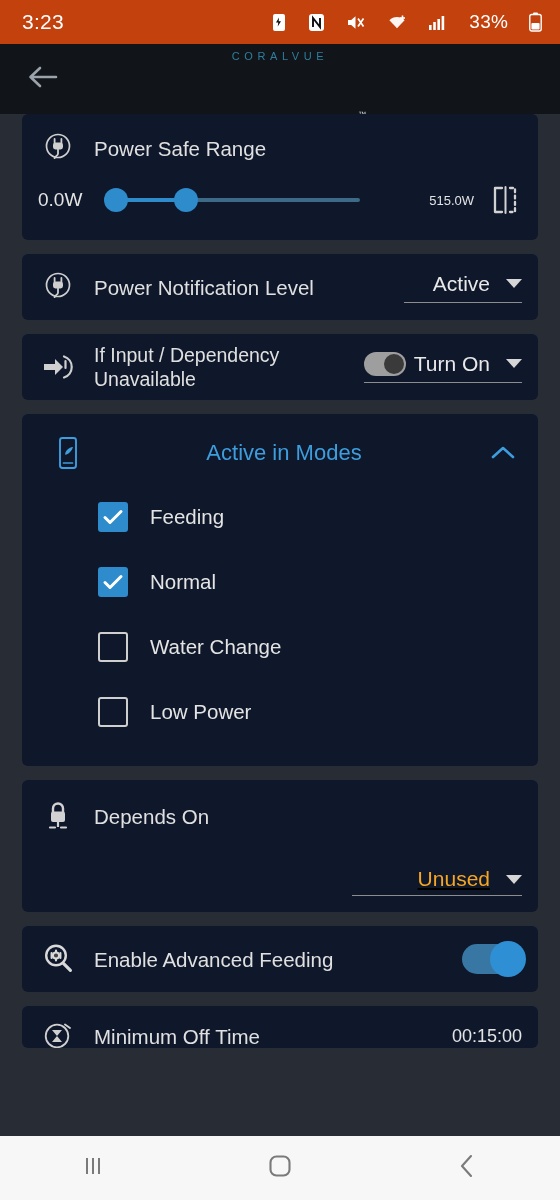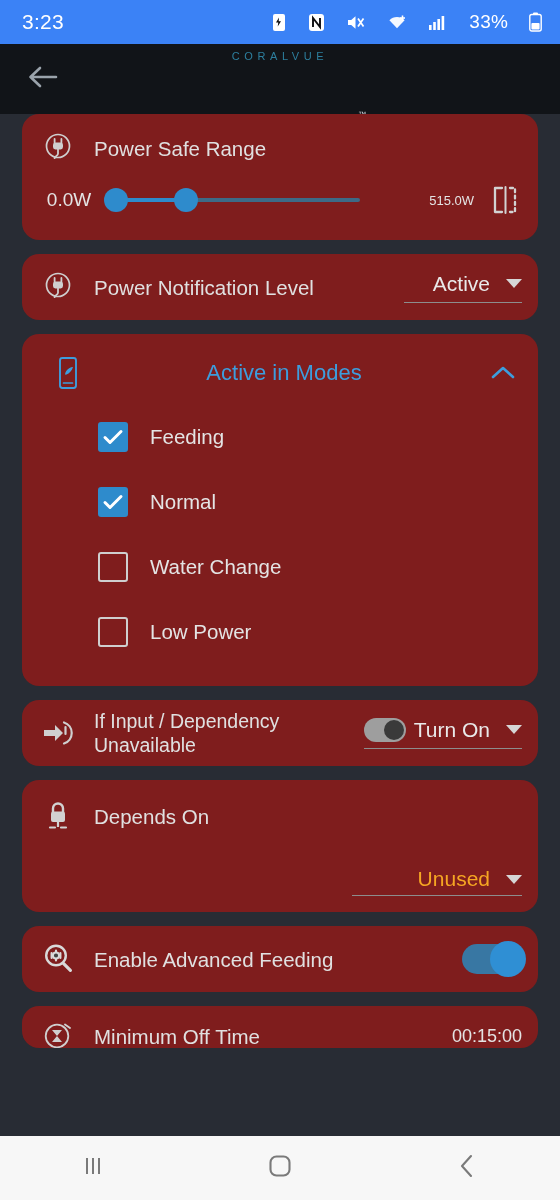--- a/index.html
+++ b/index.html
@@ -17,21 +17,21 @@
     width: 560px;
     height: 1200px;
     background: #282c34;
   }
 
   
   .status-bar {
     position: absolute;
     top: 0; left: 0;
     width: 560px; height: 44px;
-    background: #3b82f6;
+    background: #c2410c;
     display: flex;
     align-items: center;
     justify-content: space-between;
     padding: 0 18px 0 22px;
   }
   .status-clock {
     color: #ffffff;
     font-size: 21px;
     letter-spacing: .3px;
   }
@@ -110,22 +110,22 @@
   .content {
     position: absolute;
     top: 114px; left: 0;
     width: 560px;
     height: 958px;
     overflow: hidden;
     padding: 0 22px;
   }
 
   .card {
-    background: #7f1d1d;
-    border-radius: 17px;
+    background: #0f172a;
+    border-radius: 6px;
     margin-bottom: 14px;
     position: relative;
   }
 
   .row {
     display: flex;
     align-items: center;
     min-height: 66px;
     padding: 0 16px;
   }
@@ -155,21 +155,20 @@
   .psr-slider-row {
     display: flex;
     align-items: center;
     padding: 0 14px 0 16px;
     height: 52px;
   }
   .wmin {
     color: #e4e4e4;
     font-size: 19px;
     min-width: 62px;
-    text-align: center;
   }
   .slider-wrap {
     position: relative;
     flex: 1;
     height: 34px;
     margin: 0 8px 0 10px;
   }
   .track {
     position: absolute;
     top: 15px; left: 6px; right: 6px;
@@ -311,20 +310,21 @@
     align-items: center;
     padding: 0 16px;
     height: 56px;
   }
   .depends-val-row {
     display: flex;
     justify-content: flex-end;
     padding: 0 16px 0 0;
     height: 52px;
     align-items: flex-end;
+    text-decoration: underline;
   }
   .depends-val-row .dd { min-width: 170px; padding-bottom: 4px; }
 
   
   .card-clip {
     height: 42px;
     overflow: hidden;
     margin-bottom: 12px;
   }
   .card-clip .row { min-height: 60px; }
@@ -492,20 +492,40 @@
           </svg>
         </div>
         <div class="label">Power Notification Level</div>
         <div class="dd">
           <span class="dd-val">Active</span>
           <span class="dd-caret"></span>
         </div>
       </div>
     </div>
 
+    <div class="card">
+      <div class="row">
+        <div class="ico">
+          <svg width="36" height="34" viewBox="0 0 36 34">
+            <path d="M4 14h11V9l8 8-8 8v-5H4z" fill="#cfcfcf"></path>
+            <path d="M24 6.5a11 11 0 0 1 0 21" stroke="#cfcfcf" stroke-width="2.2" fill="none" stroke-linecap="round"></path>
+            <path d="M25.5 11v7" stroke="#cfcfcf" stroke-width="2.2" stroke-linecap="round"></path>
+          </svg>
+        </div>
+        <div class="label two-line">If Input / Dependency Unavailable</div>
+        <div class="dd">
+          <span class="mini-toggle">
+            <span class="knob"></span>
+          </span>
+          <span class="dd-val">Turn On</span>
+          <span class="dd-caret"></span>
+        </div>
+      </div>
+    </div>
+
     <div class="card card-modes">
       <div class="modes-head">
         <div class="ico">
           <svg width="30" height="34" viewBox="0 0 30 34">
             <rect x="7" y="2" width="16" height="30" rx="2.4" fill="none" stroke="#3d9ddd" stroke-width="1.9"></rect>
             <path d="M19.5 11c-3.4.4-6.6 3.2-7.4 7 -.1.6.4 1 .9.8 3.6-1.4 6.3-4.6 6.9-7.5.1-.3-.1-.4-.4-.3z" fill="#3d9ddd"></path>
             <path d="M10.5 27h9" stroke="#3d9ddd" stroke-width="1.7" stroke-linecap="round"></path>
           </svg>
         </div>
         <div class="modes-title">Active in Modes</div>
@@ -535,40 +555,20 @@
       </div>
 
       <div class="mode-row">
         <span class="cbox off"></span>
         <span class="mode-label">Water Change</span>
       </div>
 
       <div class="mode-row">
         <span class="cbox off"></span>
         <span class="mode-label">Low Power</span>
-      </div>
-    </div>
-
-    <div class="card">
-      <div class="row">
-        <div class="ico">
-          <svg width="36" height="34" viewBox="0 0 36 34">
-            <path d="M4 14h11V9l8 8-8 8v-5H4z" fill="#cfcfcf"></path>
-            <path d="M24 6.5a11 11 0 0 1 0 21" stroke="#cfcfcf" stroke-width="2.2" fill="none" stroke-linecap="round"></path>
-            <path d="M25.5 11v7" stroke="#cfcfcf" stroke-width="2.2" stroke-linecap="round"></path>
-          </svg>
-        </div>
-        <div class="label two-line">If Input / Dependency Unavailable</div>
-        <div class="dd">
-          <span class="mini-toggle">
-            <span class="knob"></span>
-          </span>
-          <span class="dd-val">Turn On</span>
-          <span class="dd-caret"></span>
-        </div>
       </div>
     </div>
 
     <div class="card card-depends">
       <div class="depends-head">
         <div class="ico">
           <svg width="32" height="34" viewBox="0 0 32 34">
             <path d="M11 13V9.5a5 5 0 0 1 10 0V13" fill="none" stroke="#d2d2d2" stroke-width="2.4"></path>
             <rect x="9" y="12.5" width="14" height="10.5" rx="2" fill="#d2d2d2"></rect>
             <path d="M16 23v5" stroke="#d2d2d2" stroke-width="2.2"></path>

